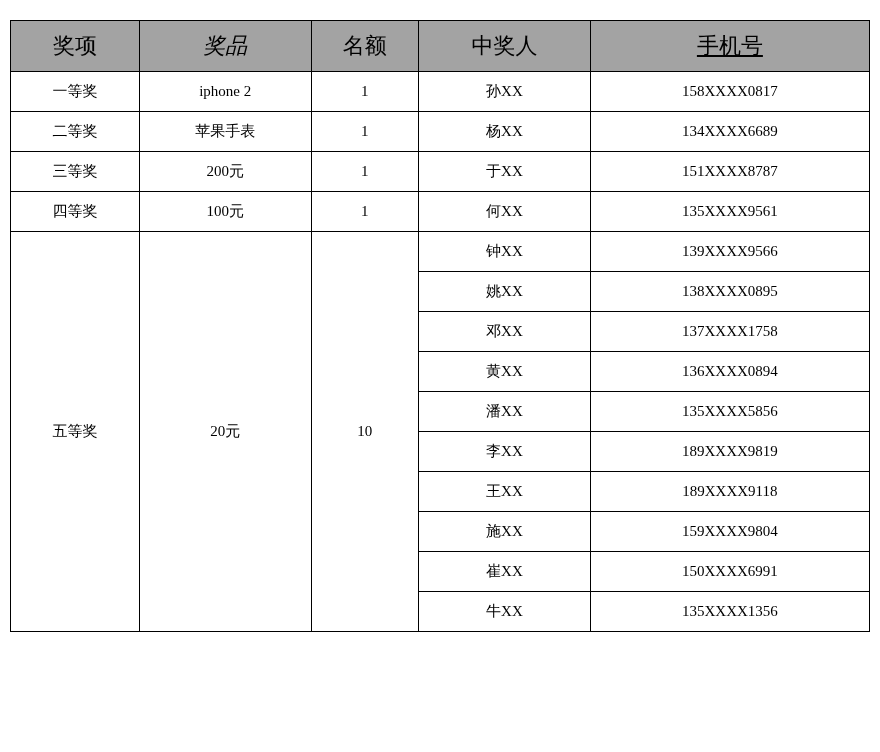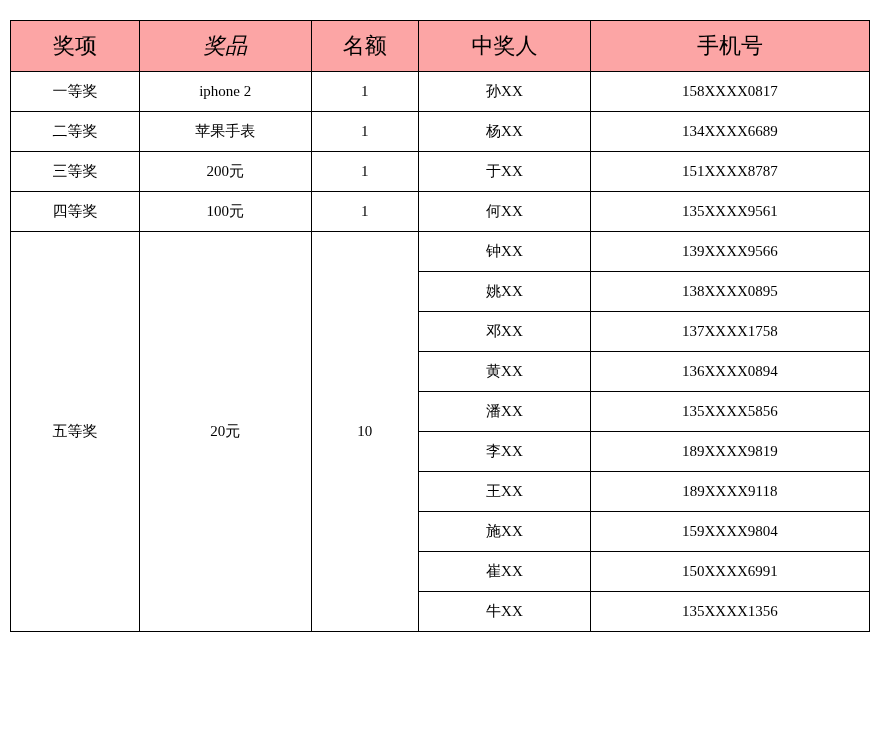--- a/index.html
+++ b/index.html
@@ -31,32 +31,32 @@
       border: 1.5px solid #000000;
       text-align: center;
       padding: 10px 8px;
       vertical-align: middle;
       font-size: 15px;
     }
 
     thead th {
       font-weight: normal;
       font-size: 22px;
-      background: #fca5a5;
+      background: #a3a3a3;
     }
 
     tbody td {
       background: #ffffff;
     }
 
     .col-award { width: 12%; }
     .col-prize { width: 16%; font-style: italic; }
     .col-quota { width: 10%; font-family: Liberation Serif, serif; }
     .col-winner { width: 16%; }
-    .col-phone { width: 26%; }
+    .col-phone { width: 26%; text-decoration: underline; }
   </style>
 </head>
 <body>
 
 <table>
   <thead>
     <tr>
       <th class="col-award">奖项</th>
       <th class="col-prize">奖品</th>
       <th class="col-quota">名额</th>

